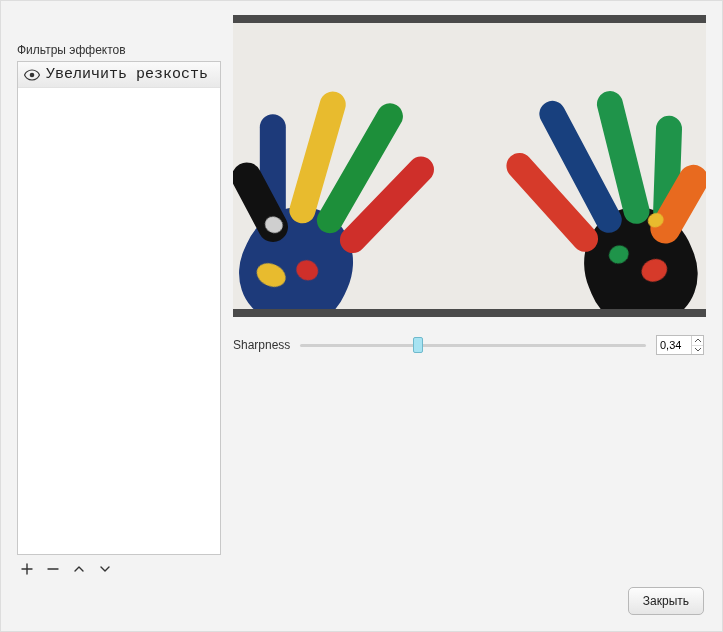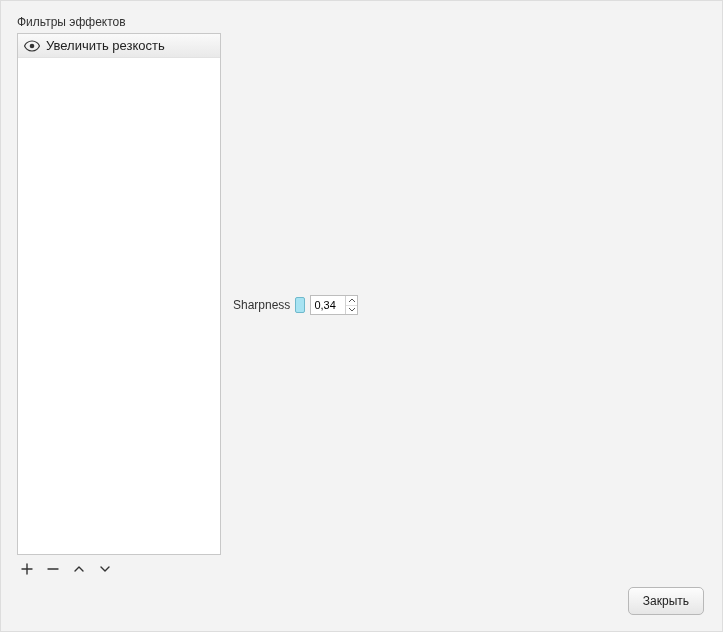--- a/index.html
+++ b/index.html
@@ -21,20 +21,21 @@
   .columns {
     display: flex;
     gap: 12px;
     height: 562px;
   }
   
   .left-panel {
     width: 204px;
     display: flex;
     flex-direction: column;
+    margin-top: 28px;
   }
   .panel-title {
     font-size: 12px;
     margin-bottom: 4px;
     color: #333;
   }
   .filter-list {
     flex: 1;
     background: #ffffff;
     border: 1px solid #c8c8c8;
@@ -47,42 +48,43 @@
     padding: 4px 6px;
     border-bottom: 1px solid #e2e2e2;
     background: linear-gradient(#fafafa, #e9e9e9);
     cursor: pointer;
   }
   .filter-item .eye {
     width: 16px; height: 12px;
     display: inline-flex; align-items: center; justify-content: center;
   }
   .filter-item .label {
-    font-size: 13px;
+    font-size: 15px;
+    font-family: Liberation Mono, monospace;
   }
   .list-controls {
     display: flex;
     gap: 10px;
     padding: 6px 2px 0 2px;
     align-items: center;
   }
   .icon-btn {
     width: 16px; height: 16px;
     display: inline-flex;
     align-items: center; justify-content: center;
     color: #444;
     cursor: pointer;
   }
   .icon-btn svg { display: block; }
 
   
   .right-panel {
     flex: 1;
     display: flex;
-    flex-direction: row;
+    flex-direction: column;
   }
   .preview-frame {
     height: 302px;
     background: #4a4a4a;
     padding: 8px 0;
     display: flex;
     align-items: stretch;
   }
   .preview-canvas {
     flex: 1;

